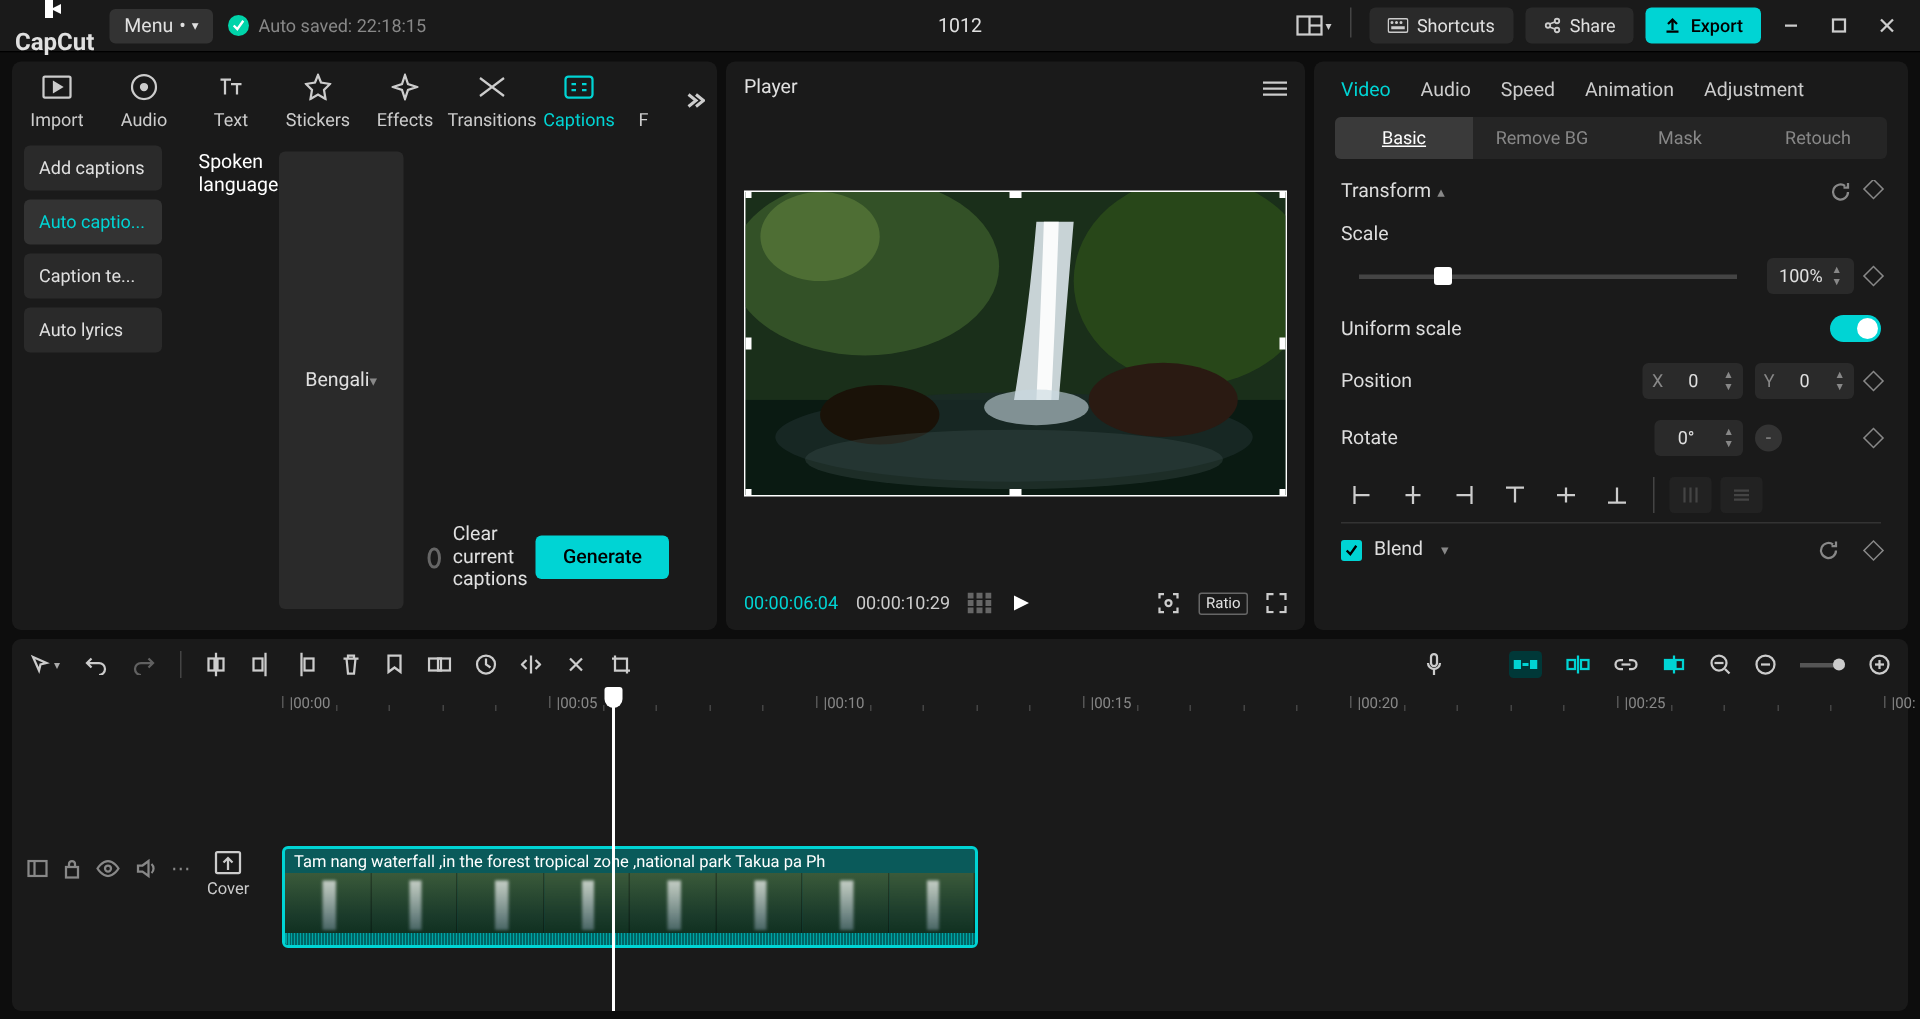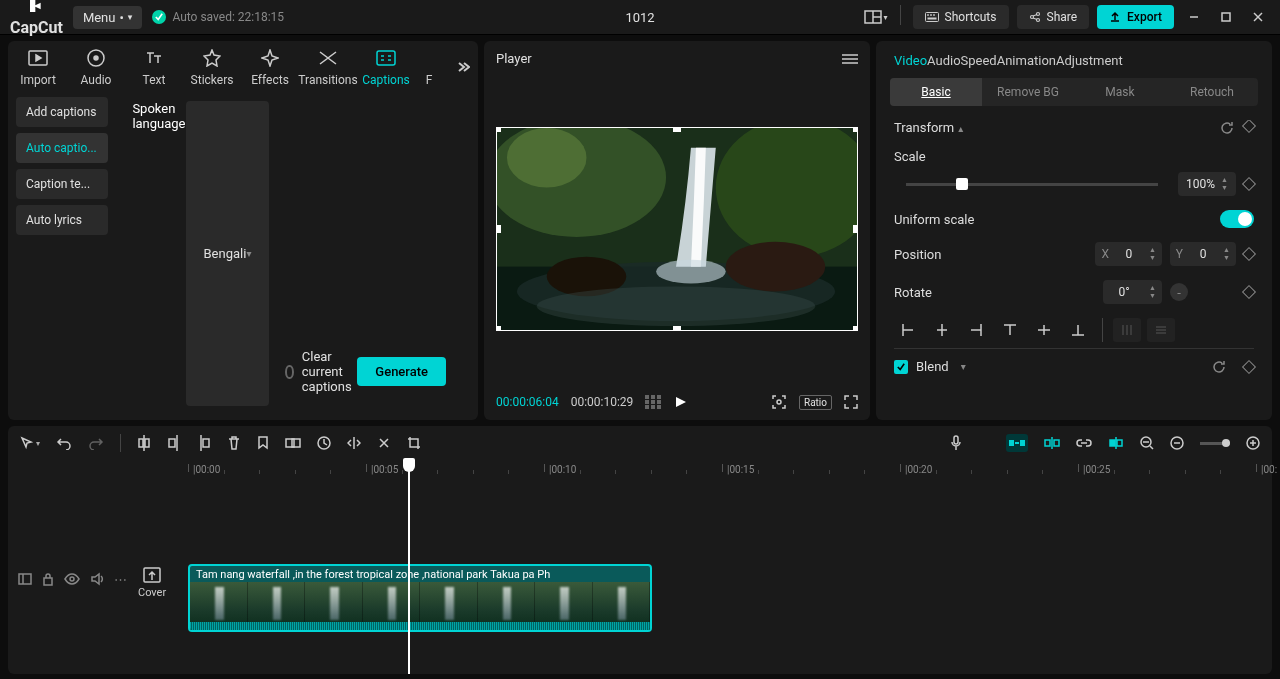--- a/index.html
+++ b/index.html
@@ -42,21 +42,21 @@
 .h-tl { top:-4px; left:-4px; } .h-tr { top:-4px; right:-4px; } .h-bl { bottom:-4px; left:-4px; } .h-br { bottom:-4px; right:-4px; }
 .h-t { top:-4px; left:50%; margin-left:-4px; } .h-b { bottom:-4px; left:50%; margin-left:-4px; }
 .h-l { left:-4px; top:50%; margin-top:-4px; } .h-r { right:-4px; top:50%; margin-top:-4px; }
 .player-controls { display:flex; align-items:center; gap:12px; padding-top:10px; }
 .time-cur { color:#00d4d4; font-size:12px; }
 .time-total { color:#ccc; font-size:12px; }
 .player-controls .spacer { flex:1; }
 .pc-btn { cursor:pointer; color:#ccc; display:flex; align-items:center; }
 .ratio-box { border:1px solid #666; padding:1px 4px; font-size:10px; border-radius:2px; }
 .right-panel { width:400px; background:#1a1a1a; margin:6px 8px 0 0; border-radius:6px; padding:0 0 10px; overflow:hidden; display:flex; flex-direction:column; }
-.rp-tabs { display:flex; padding:12px 18px 10px; font-size:13px; }
+.rp-tabs { display:flex; gap:20px; padding:12px 18px 10px; font-size:13px; }
 .rp-tab { cursor:pointer; color:#ccc; }
 .rp-tab.active { color:#00d4d4; }
 .rp-subtabs { display:flex; background:#252525; margin:0 14px 14px; border-radius:4px; overflow:hidden; }
 .rp-sub { flex:1; text-align:center; padding:7px 0; cursor:pointer; color:#888; font-size:12px; }
 .rp-sub.active { background:#3a3a3a; color:#fff;text-decoration:underline; }
 .rp-body { padding:0 18px; flex:1; overflow-y:auto; }
 .prop-row { display:flex; align-items:center; justify-content:space-between; margin-bottom:14px; }
 .prop-label { font-size:13px; color:#ddd; }
 .collapse-ico { font-size:10px; color:#888; margin-left:4px; }
 .reset-icons { display:flex; gap:10px; color:#888; }

